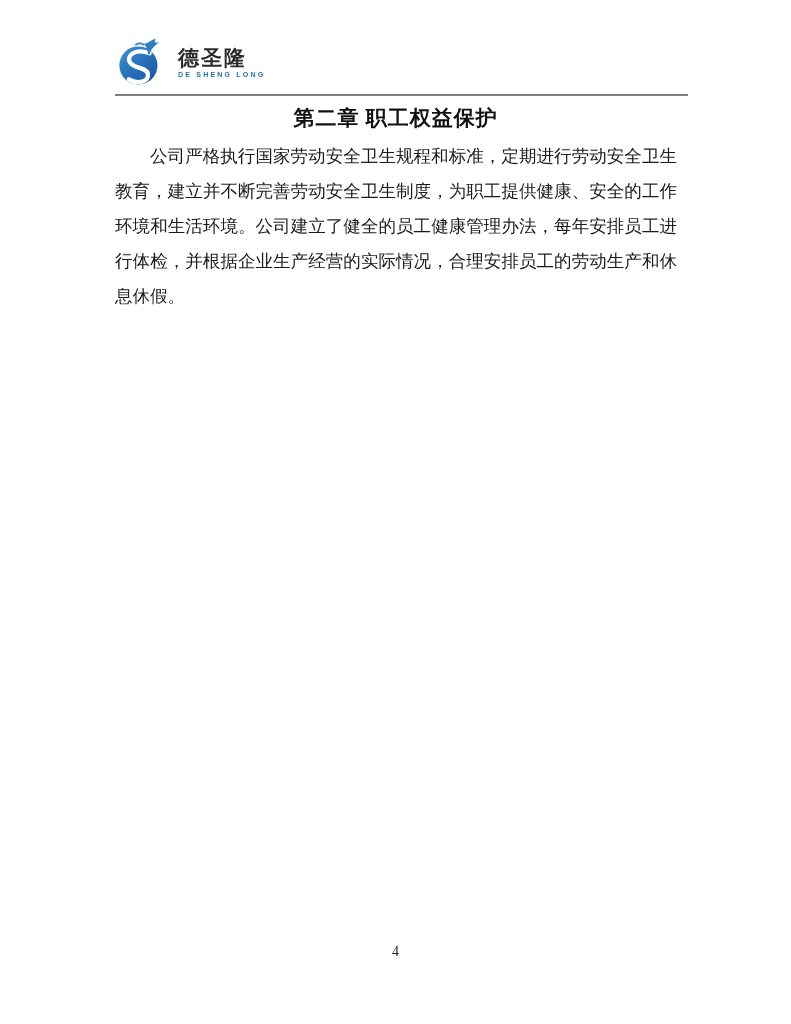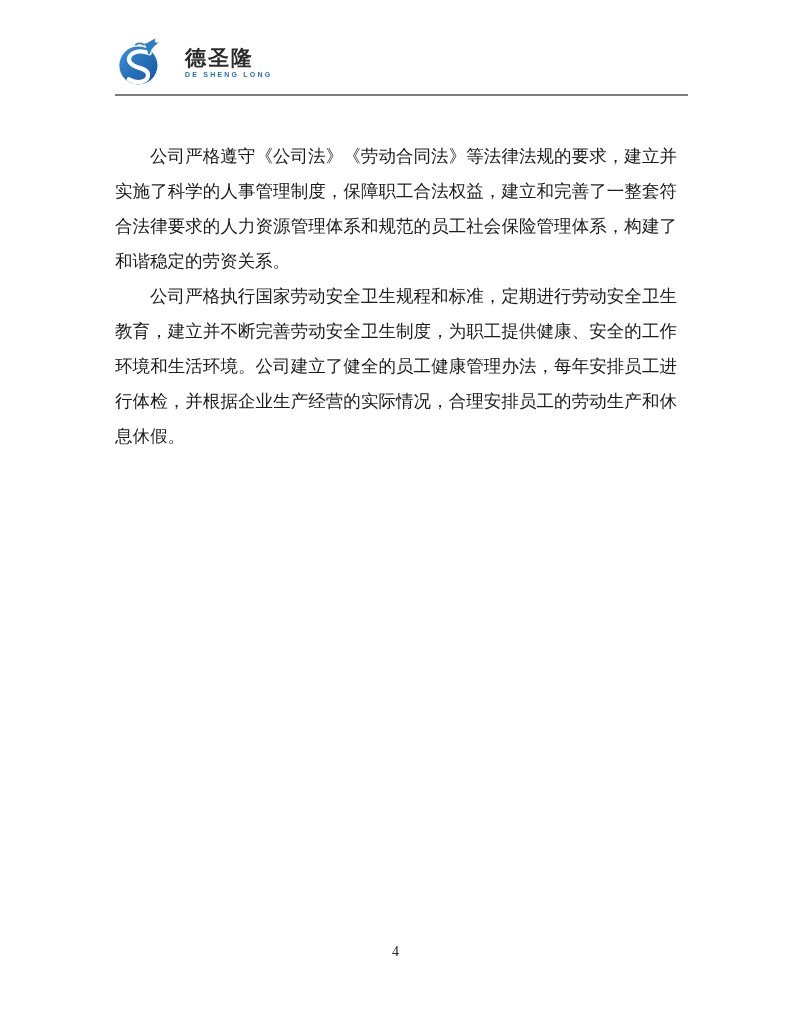--- a/index.html
+++ b/index.html
@@ -23,21 +23,21 @@
     width: 573px;
     display: flex;
     justify-content: space-between;
     align-items: flex-end;
     border-bottom: 2px solid #7d7d7d;
     padding-bottom: 6px;
   }
   .logo {
     display: flex;
     align-items: center;
-    gap: 18px;
+    gap: 11px;
   }
   .logo svg { display: block; }
   .logo-text {
     display: flex;
     flex-direction: column;
     line-height: 1;
   }
   .logo-cn {
     font-family: "Liberation Sans", "DejaVu Sans", sans-serif;
     font-size: 21px;
@@ -119,23 +119,23 @@
         <path d="M40 19 C41 13 46 9 52 4 C48 7 44 6 47 1 C41 3 38 7 33 7 C36 10 38 14 38 19 Z" fill="#2e7fc2"></path>
         <path d="M33 8 C30 6 27 6 24 8" fill="none" stroke="#2e7fc2" stroke-width="2" stroke-linecap="round"></path>
       </svg>
       <div class="logo-text">
         <span class="logo-cn">德圣隆</span>
         <span class="logo-en">DE SHENG LONG</span>
       </div>
     </div>
   </header>
 
+  <h1 class="chapter-title">第二章 职工权益保护</h1>
 
   <main class="content">
-    <p>公司严格遵守《公司法》《劳动合同法》等法律法规的要求，建立并实施了科学的人事管理制度，保障职工合法权益，建立和完善了一整套符合法律要求的人力资源管理体系和规范的员工社会保险管理体系，构建了和谐稳定的劳资关系。</p>
     <p>公司严格执行国家劳动安全卫生规程和标准，定期进行劳动安全卫生教育，建立并不断完善劳动安全卫生制度，为职工提供健康、安全的工作环境和生活环境。公司建立了健全的员工健康管理办法，每年安排员工进行体检，并根据企业生产经营的实际情况，合理安排员工的劳动生产和休息休假。</p>
   </main>
 
   <footer class="footer">
     <span>4</span>
   </footer>
 
 </div>
 
 </body></html>

